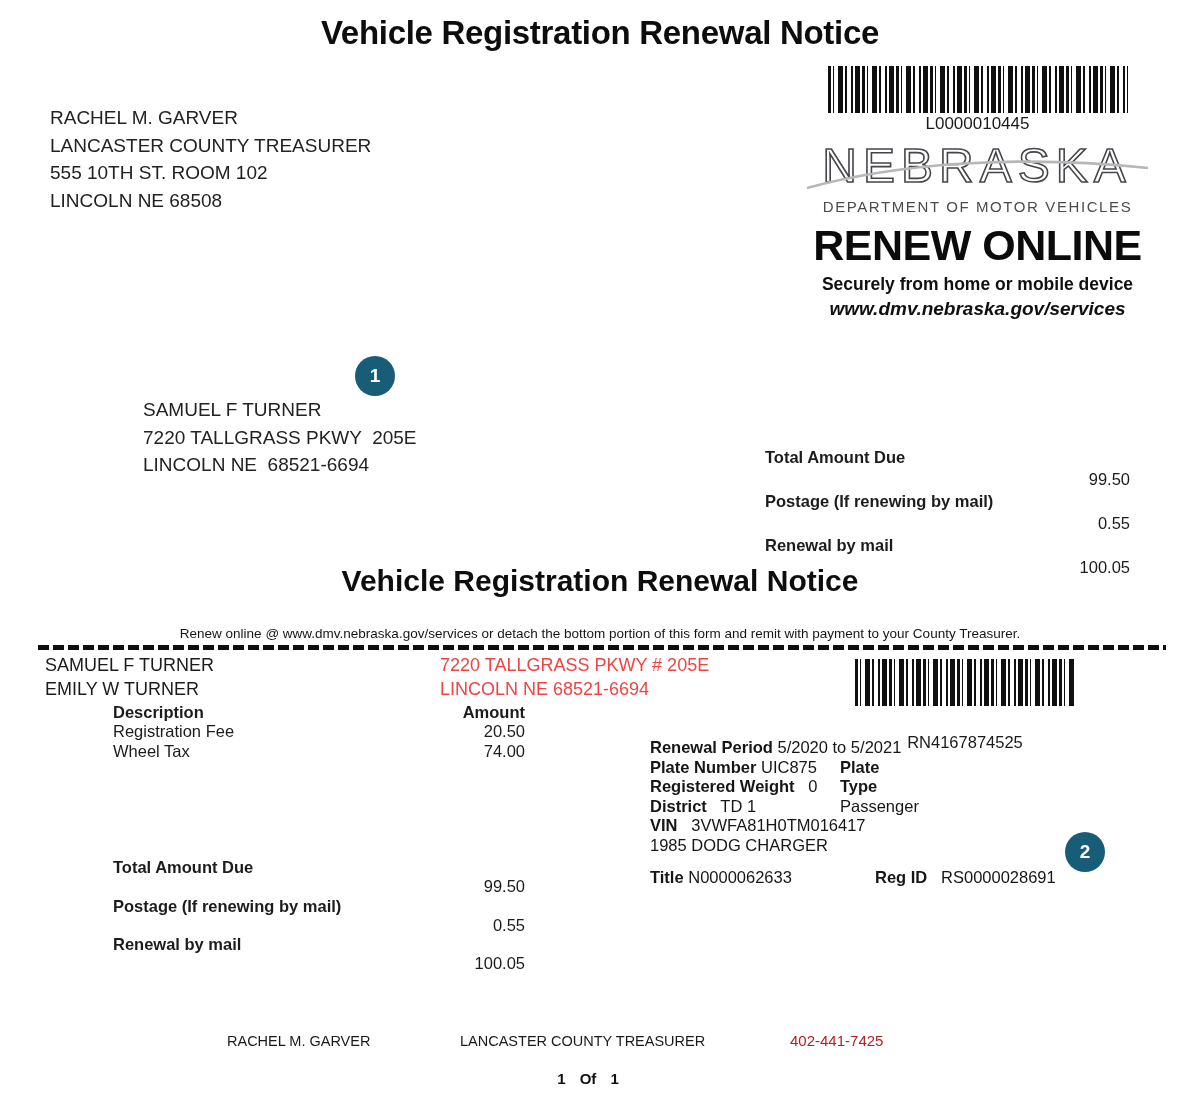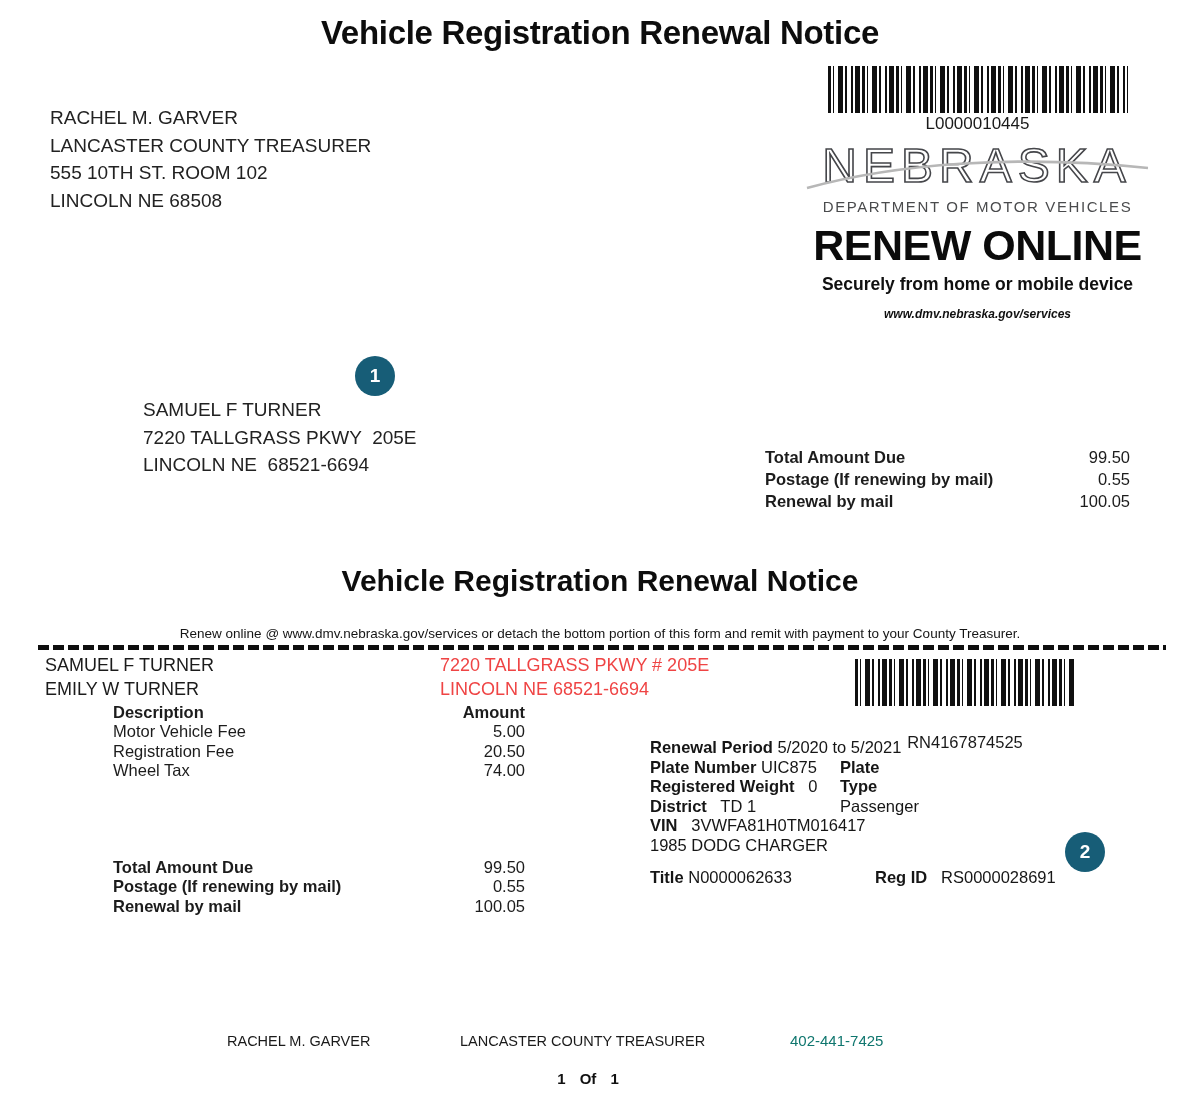--- a/index.html
+++ b/index.html
@@ -39,34 +39,34 @@
   .barcode-top{width:300px;height:47px;margin:0 auto;}
   .barcode-top-label{font-size:17px;color:#1a1a1a;margin-top:1px;}
   .nebraska-svg{display:block;margin:4px auto 0 auto;}
   .dmv-subtitle{
     font-size:15px;font-weight:normal;letter-spacing:1.6px;color:#4a4b4d;margin-top:2px;
   }
   .renew-online{
     font-size:43px;font-weight:bold;color:#0b0b0b;letter-spacing:-0.5px;margin-top:6px;
   }
   .renew-tagline{font-size:17.5px;font-weight:bold;color:#101010;margin-top:4px;}
-  .renew-url{font-size:12px;font-weight:bold;font-style:italic;color:#101010;margin-top:12px;}
+  .renew-url{font-size:19px;font-weight:bold;font-style:italic;color:#101010;margin-top:3px;}
 
   
   .badge{
     width:40px;height:40px;border-radius:50%;
     color:#fff;font-size:19px;font-weight:bold;
     display:flex;align-items:center;justify-content:center;
   }
   .badge-1{left:355px;top:356px;}
   .badge-2{left:1065px;top:832px;}
 
   
   .totals-top{left:765px;top:446px;width:365px;font-size:16.5px;line-height:22px;}
-  .trow{display:flex;justify-content:space-between;}
+  .trow{display:flex;justify-content:space-between;flex-direction:column;}
   .trow .lbl{font-weight:bold;}
   .trow .val{font-weight:normal;text-align:right;}
 
   
   .detach-note{left:0;top:626px;width:1200px;text-align:center;font-size:13.5px;color:#151515;}
   .perforation{
     left:38px;top:645px;width:1128px;height:5px;
     background:repeating-linear-gradient(90deg,#0e0e0e 0px,#0e0e0e 11px,#ffffff 11px,#ffffff 15px);
   }
 
@@ -89,21 +89,21 @@
 
   .title-reg-row{left:650px;top:868px;width:470px;font-size:16.5px;color:#161616;}
   .reg-id-pair{position:absolute;left:225px;top:0;}
   .title-reg-row .b{font-weight:bold;}
 
   .totals-stub{left:113px;top:858px;width:412px;font-size:16.5px;line-height:19.3px;}
 
   
   .footer-name{left:227px;top:1033px;font-size:14.5px;color:#1a1a1a;}
   .footer-office{left:460px;top:1033px;font-size:14.5px;color:#1a1a1a;}
-  .footer-phone{left:790px;top:1032px;font-size:15px;color:#0f766e;}
+  .footer-phone{left:790px;top:1032px;font-size:15px;color:#b91c1c;}
   .page-indicator{left:0;top:1070px;width:1176px;text-align:center;font-size:15px;color:#111;}
   .page-indicator .of{font-weight:bold;padding:0 10px;}
   .page-indicator .num{font-weight:bold;}
 </style>
 </head>
 <body>
 
 <div class="abs doc-title">Vehicle Registration Renewal Notice</div>
 
 <div class="abs treasurer-address">
@@ -165,24 +165,20 @@
 
 <div class="abs barcode barcode-stub"></div>
 <div class="abs barcode-stub-label">RN4167874525</div>
 
 <div class="abs fee-table">
   <div class="fee-row fee-header">
     <span class="desc">Description</span>
     <span class="amt">Amount</span>
   </div>
   <div class="fee-row">
-    <span class="desc">Motor Vehicle Fee</span>
-    <span class="amt">5.00</span>
-  </div>
-  <div class="fee-row">
     <span class="desc">Registration Fee</span>
     <span class="amt">20.50</span>
   </div>
   <div class="fee-row">
     <span class="desc">Wheel Tax</span>
     <span class="amt">74.00</span>
   </div>
 </div>
 
 <div class="abs vehicle-details">

